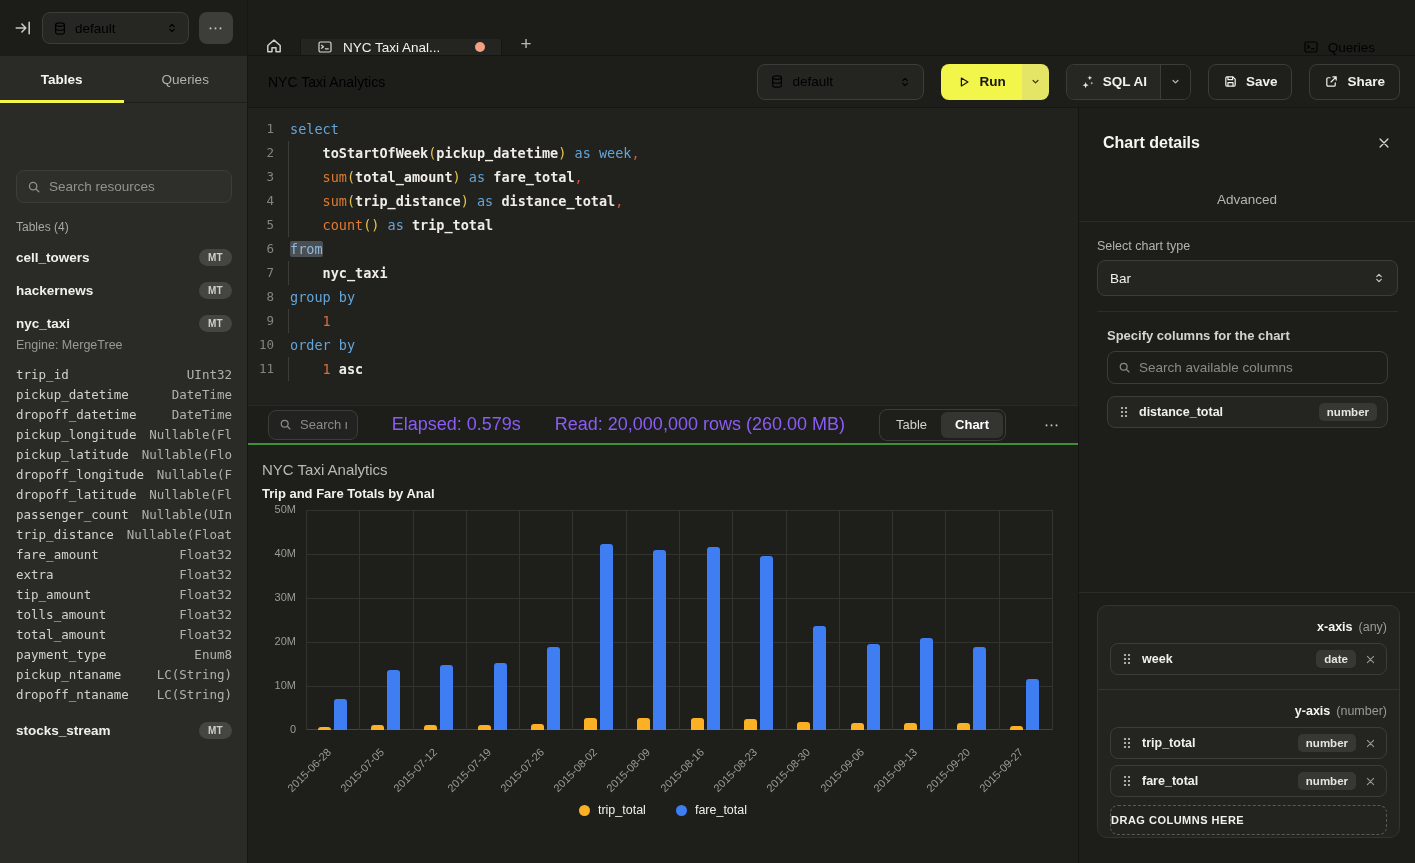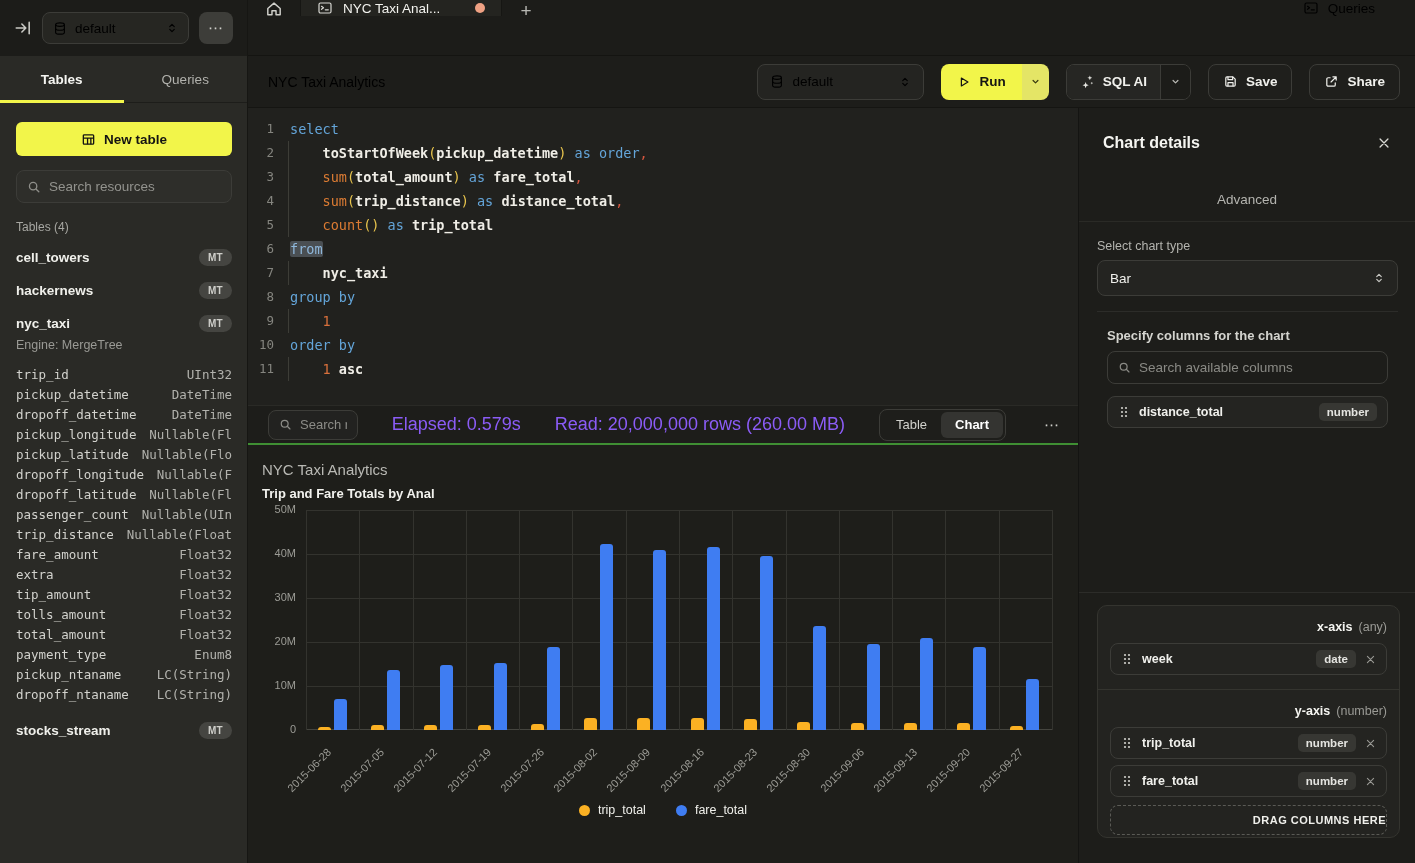--- a/index.html
+++ b/index.html
@@ -31,21 +31,21 @@
   .section-label{position:absolute;left:16px;top:220px;font-size:12px;color:#a7a7a2}
   .table-item{position:absolute;left:16px;width:216px;height:22px;display:flex;align-items:center;justify-content:space-between;cursor:pointer}
   .table-item .tname{font-size:13.5px;font-weight:600;color:#f0f0eb}
   .engine-line{position:absolute;left:16px;top:338px;font-size:12.5px;color:#9a9a95}
   #columns-list{position:absolute;left:16px;top:364px;width:216px}
   .col-row{display:flex;justify-content:space-between;height:20px;align-items:center;font-size:12.5px;white-space:nowrap;overflow:hidden}
   .col-row .cname{color:#d2d2cd}
   .col-row .ctype{color:#b2b2ad}
 
   
-  #tabbar{position:absolute;left:248px;top:0;width:1167px;height:56px;background:#1c1c19;border-bottom:1px solid #141411;display:flex;align-items:flex-start}
+  #tabbar{position:absolute;left:248px;top:0;width:1167px;height:56px;background:#1c1c19;border-bottom:1px solid #141411;display:flex;align-items:flex-end}
   .home-btn{width:52px;display:flex;align-items:center;justify-content:center;color:#cfcfca;cursor:pointer}
   .editor-tab{width:202px;background:#242420;border-left:1px solid #161613;border-right:1px solid #161613;display:flex;align-items:center;gap:10px;padding:0 16px;cursor:pointer}
   .editor-tab .ttitle{font-size:13.5px;color:#f2f2ee;white-space:nowrap;flex:1}
   .unsaved-dot{width:10px;height:10px;border-radius:50%;background:#efa183}
   .plus-btn{width:48px;display:flex;align-items:center;justify-content:center;color:#b8b8b3;font-size:19px;cursor:pointer}
   .tabbar-right{margin-left:auto;display:flex;align-items:center;gap:9px;padding-right:40px;color:#ececе8;font-size:13.5px;cursor:pointer}
 
   
   #toolbar{position:absolute;left:248px;top:56px;width:1167px;height:52px;background:#1d1d1a;border-bottom:1px solid #151512;display:flex;align-items:center;padding:0 15px 0 20px}
   .tb-title{font-size:14px;color:#ececе8}
@@ -125,21 +125,21 @@
   .chip .badge{background:#37373 3;background:#373733;color:#e4e4e0;font-size:11.5px;font-weight:600;border-radius:5px;padding:3px 8px}
   .chip .remove{color:#9a9a95;cursor:pointer;display:flex}
   .drag-dots{color:#cfcfca;cursor:grab;display:flex}
   #avail-chip{position:absolute;left:28px;top:288px;width:281px}
   #axes-card{position:absolute;left:18px;top:497px;width:303px;height:233px;background:#232320;border:1px solid #34342f;border-radius:10px;padding:10px 12px}
   .axis-head{text-align:right;font-size:12.5px;margin:4px 0 9px}
   .axis-head .ax{font-weight:700;color:#f5f5f1}
   .axis-head .hint{color:#9a9a95;margin-left:6px}
   .axes-sep{height:1px;background:#34342f;margin:14px -12px}
   .chip + .chip{margin-top:6px}
-  .drop-zone{margin-top:8px;height:30px;border:1px dashed #5a5a55;border-radius:8px;display:flex;align-items:center;justify-content:flex-end;font-size:11px;font-weight:700;letter-spacing:.5px;color:#f0f0ec;cursor:pointer}
+  .drop-zone{margin-top:8px;height:30px;border:1px dashed #5a5a55;border-radius:8px;display:flex;align-items:center;justify-content:flex-start;font-size:11px;font-weight:700;letter-spacing:.5px;color:#f0f0ec;cursor:pointer}
 </style>
 </head>
 <body>
 
 <div id="root">
 
   <div id="sidebar">
     <div id="sidebar-header">
       <span class="icon collapse-btn">
         <svg width="18" height="18" viewBox="0 0 16 16" fill="none" stroke="currentColor" stroke-width="1.4" stroke-linecap="round" stroke-linejoin="round">
@@ -168,29 +168,20 @@
 
     <div id="sidebar-tabs">
       <div class="side-tab active">
           <span>Tables</span>
         </div>
       <div class="side-tab">
           <span>Queries</span>
         </div>
     </div>
 
-    <button class="new-table-btn">
-      <span class="icon">
-        <svg width="15" height="15" viewBox="0 0 16 16" fill="none" stroke="currentColor" stroke-width="1.4">
-            <rect x="2.5" y="3" width="11" height="10" rx="1"></rect>
-            <path d="M2.5 6.5h11M7 6.5V13M10.5 6.5V13"></path>
-          </svg>
-      </span>
-      <span>New table</span>
-    </button>
 
     <div class="side-search">
       <span class="icon">
         <svg width="14" height="14" viewBox="0 0 16 16" fill="none" stroke="currentColor" stroke-width="1.5" stroke-linecap="round">
             <circle cx="7" cy="7" r="4.2"></circle>
             <path d="m10.5 10.5 3 3"></path>
           </svg>
       </span>
       <input placeholder="Search resources" style="">
     </div>
@@ -391,21 +382,21 @@
     </div>
   </div>
 
   <div id="editor">
       <div class="line">
         <span class="gutter">1</span>
         <span class="code"><span class="tk-kw">select</span></span>
       </div>
       <div class="line indented">
         <span class="gutter">2</span>
-        <span class="code"><span class="tk-ind">    </span><span class="tk-id">toStartOfWeek</span><span class="tk-paren">(</span><span class="tk-id">pickup_datetime</span><span class="tk-paren">)</span><span class="tk-kw"> as order</span><span class="tk-punct">,</span></span>
+        <span class="code"><span class="tk-ind">    </span><span class="tk-id">toStartOfWeek</span><span class="tk-paren">(</span><span class="tk-id">pickup_datetime</span><span class="tk-paren">)</span><span class="tk-kw"> as week</span><span class="tk-punct">,</span></span>
       </div>
       <div class="line indented">
         <span class="gutter">3</span>
         <span class="code"><span class="tk-ind">    </span><span class="tk-fn">sum</span><span class="tk-paren">(</span><span class="tk-id">total_amount</span><span class="tk-paren">)</span><span class="tk-kw"> as </span><span class="tk-id">fare_total</span><span class="tk-punct">,</span></span>
       </div>
       <div class="line indented">
         <span class="gutter">4</span>
         <span class="code"><span class="tk-ind">    </span><span class="tk-fn">sum</span><span class="tk-paren">(</span><span class="tk-id">trip_distance</span><span class="tk-paren">)</span><span class="tk-kw"> as </span><span class="tk-id">distance_total</span><span class="tk-punct">,</span></span>
       </div>
       <div class="line indented">

